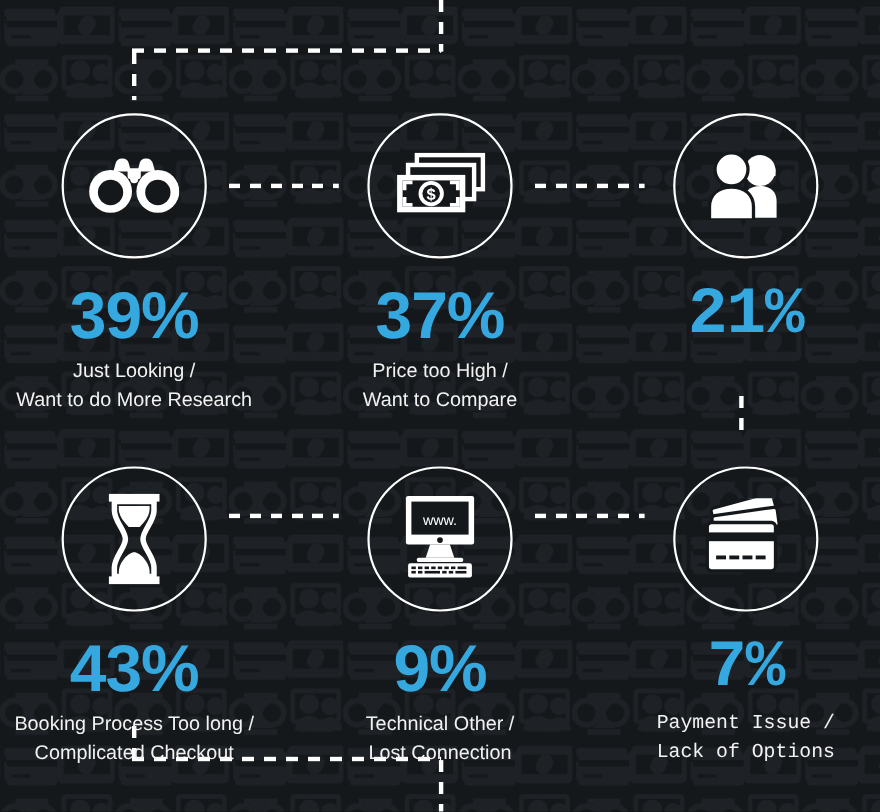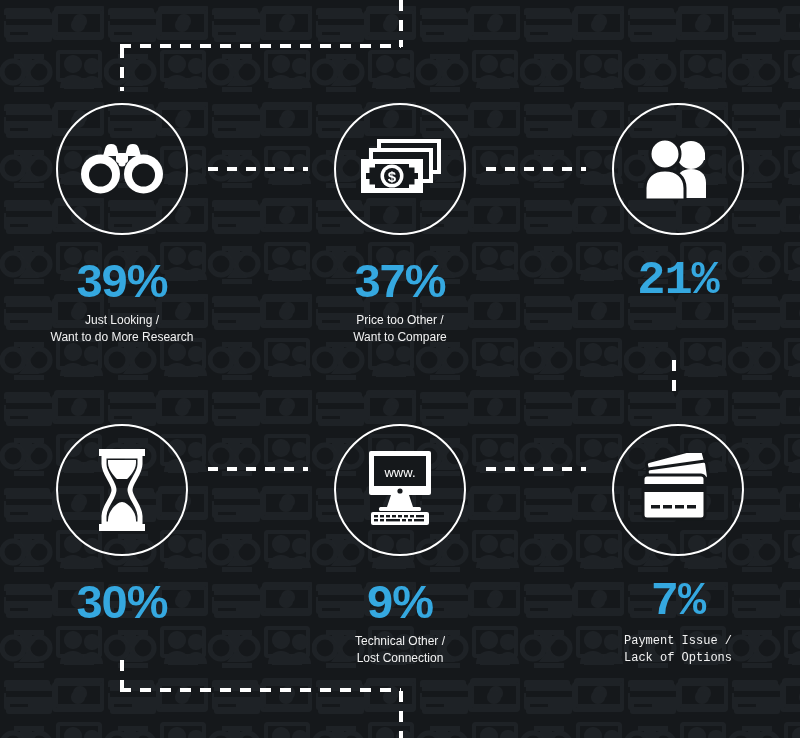--- a/index.html
+++ b/index.html
@@ -71,29 +71,29 @@
     border-radius: 50%;
     box-sizing: border-box;
     display: flex;
     align-items: center;
     justify-content: center;
   }
   .circle svg { display: block; }
 
   .pct {
     color: #35a8e0;
-    font-size: 47px;
+    font-size: 60px;
     font-weight: bold;
     letter-spacing: -1px;
     line-height: 1;
     margin-top: 22px;
   }
   .label {
     color: #f2f2f2;
-    font-size: 12px;
+    font-size: 18px;
     line-height: 1.42;
     margin-top: 8px;
     white-space: pre-line;
   }
 
   
   .r1 { top: 103px; }
   .r2 { top: 424px; }
   .c1 { left: 0px; }
   .c2 { left: 278px; }
@@ -197,21 +197,21 @@
         <rect x="14" y="12" width="60" height="31" fill="#15181b" stroke="#fff" stroke-width="4"></rect>
         <rect x="4" y="21" width="62" height="34" fill="#fff"></rect>
         <rect x="9" y="26" width="52" height="24" fill="#15181b"></rect>
         <path d="M9 26h9v3.5H12.5V35H9zM61 26h-9v3.5h5.5V35H61zM9 50h9v-3.5H12.5V41H9zM61 50h-9v-3.5h5.5V41H61z" fill="#fff"></path>
         <circle cx="35" cy="38" r="11.5" fill="#fff"></circle>
         <circle cx="35" cy="38" r="8" fill="#15181b"></circle>
         <text x="35" y="43.5" font-family="'Liberation Sans',sans-serif" font-size="15" font-weight="bold" fill="#fff" text-anchor="middle">$</text>
       </svg>
     </div>
     <div class="pct">37%</div>
-    <div class="label">Price too Other /
+    <div class="label">Price too High /
 Want to Compare</div>
   </div>
 
   <div class="cell r1 c3">
     <div class="circle">
       <svg width="76" height="62" viewBox="0 0 76 62">
         <circle cx="51" cy="17" r="14" fill="#fff"></circle>
         <path d="M51 31c-9 0-15 5-15 14v15h30V45c0-9-6-14-15-14z" fill="#fff"></path>
         <path d="M37 16c0-1 .6-2 1.5-2h25c1 0 1.5 1 1.5 2v6H37z" fill="#fff"></path>
         <circle cx="25" cy="16" r="15" fill="#fff" stroke="#15181b" stroke-width="3"></circle>
@@ -224,21 +224,23 @@
   <div class="cell r2 c1">
     <div class="circle">
       <svg width="62" height="84" viewBox="0 0 62 84">
         <rect x="8" y="1" width="46" height="7" fill="#fff"></rect>
         <rect x="8" y="76" width="46" height="7" fill="#fff"></rect>
         <path d="M13 8h36v8c0 10-10 18-10 26s10 16 10 26v8H13v-8c0-10 10-18 10-26S13 26 13 16z" fill="none" stroke="#fff" stroke-width="5"></path>
         <path d="M17 12h28v3c0 8-9 16-9 16h-10s-9-8-9-16z" fill="#fff"></path>
         <path d="M17 79h28v-7c0-9-9-18-14-18s-14 9-14 18z" fill="#fff"></path>
       </svg>
     </div>
-    <div class="pct">30%</div>
+    <div class="pct">43%</div>
+    <div class="label">Booking Process Too long /
+Complicated Checkout</div>
   </div>
 
   <div class="cell r2 c2">
     <div class="circle">
       <svg width="90" height="82" viewBox="0 0 90 82">
         <rect x="14" y="2" width="62" height="44" rx="2" fill="#fff"></rect>
         <rect x="19" y="7" width="52" height="30" fill="#15181b"></rect>
         <text x="45" y="28" font-family="'Liberation Sans',sans-serif" font-size="13" fill="#fff" text-anchor="middle">www.</text>
         <circle cx="45" cy="42" r="2.6" fill="#15181b"></circle>
         <path d="M36 46h18l4 12H32z" fill="#fff"></path>

